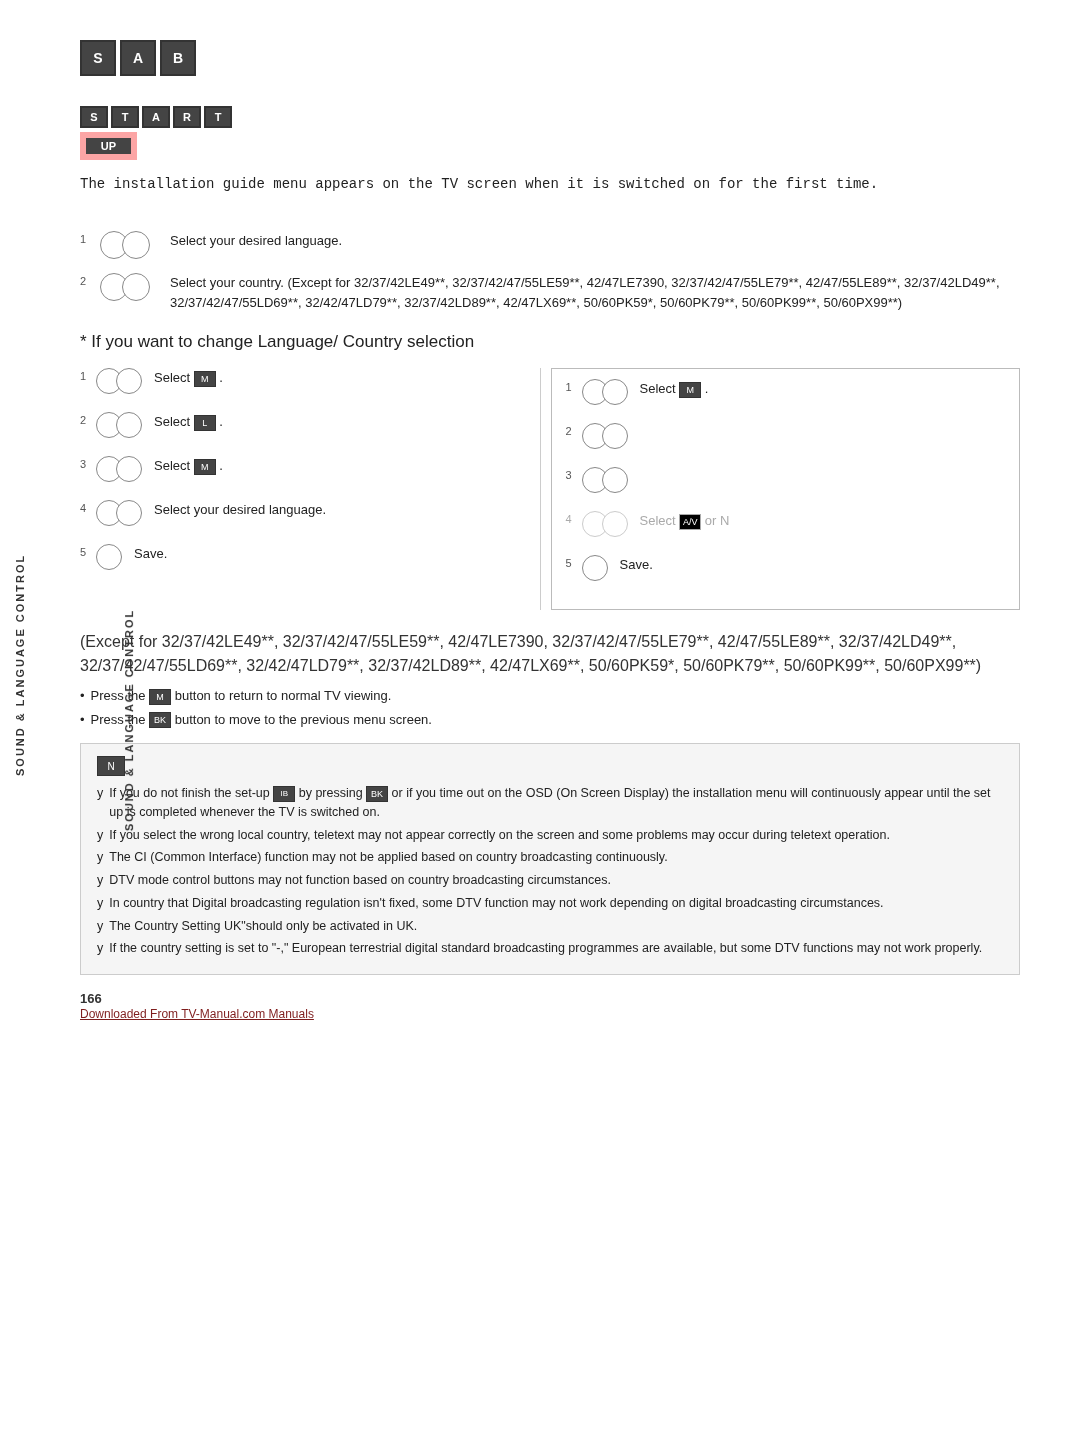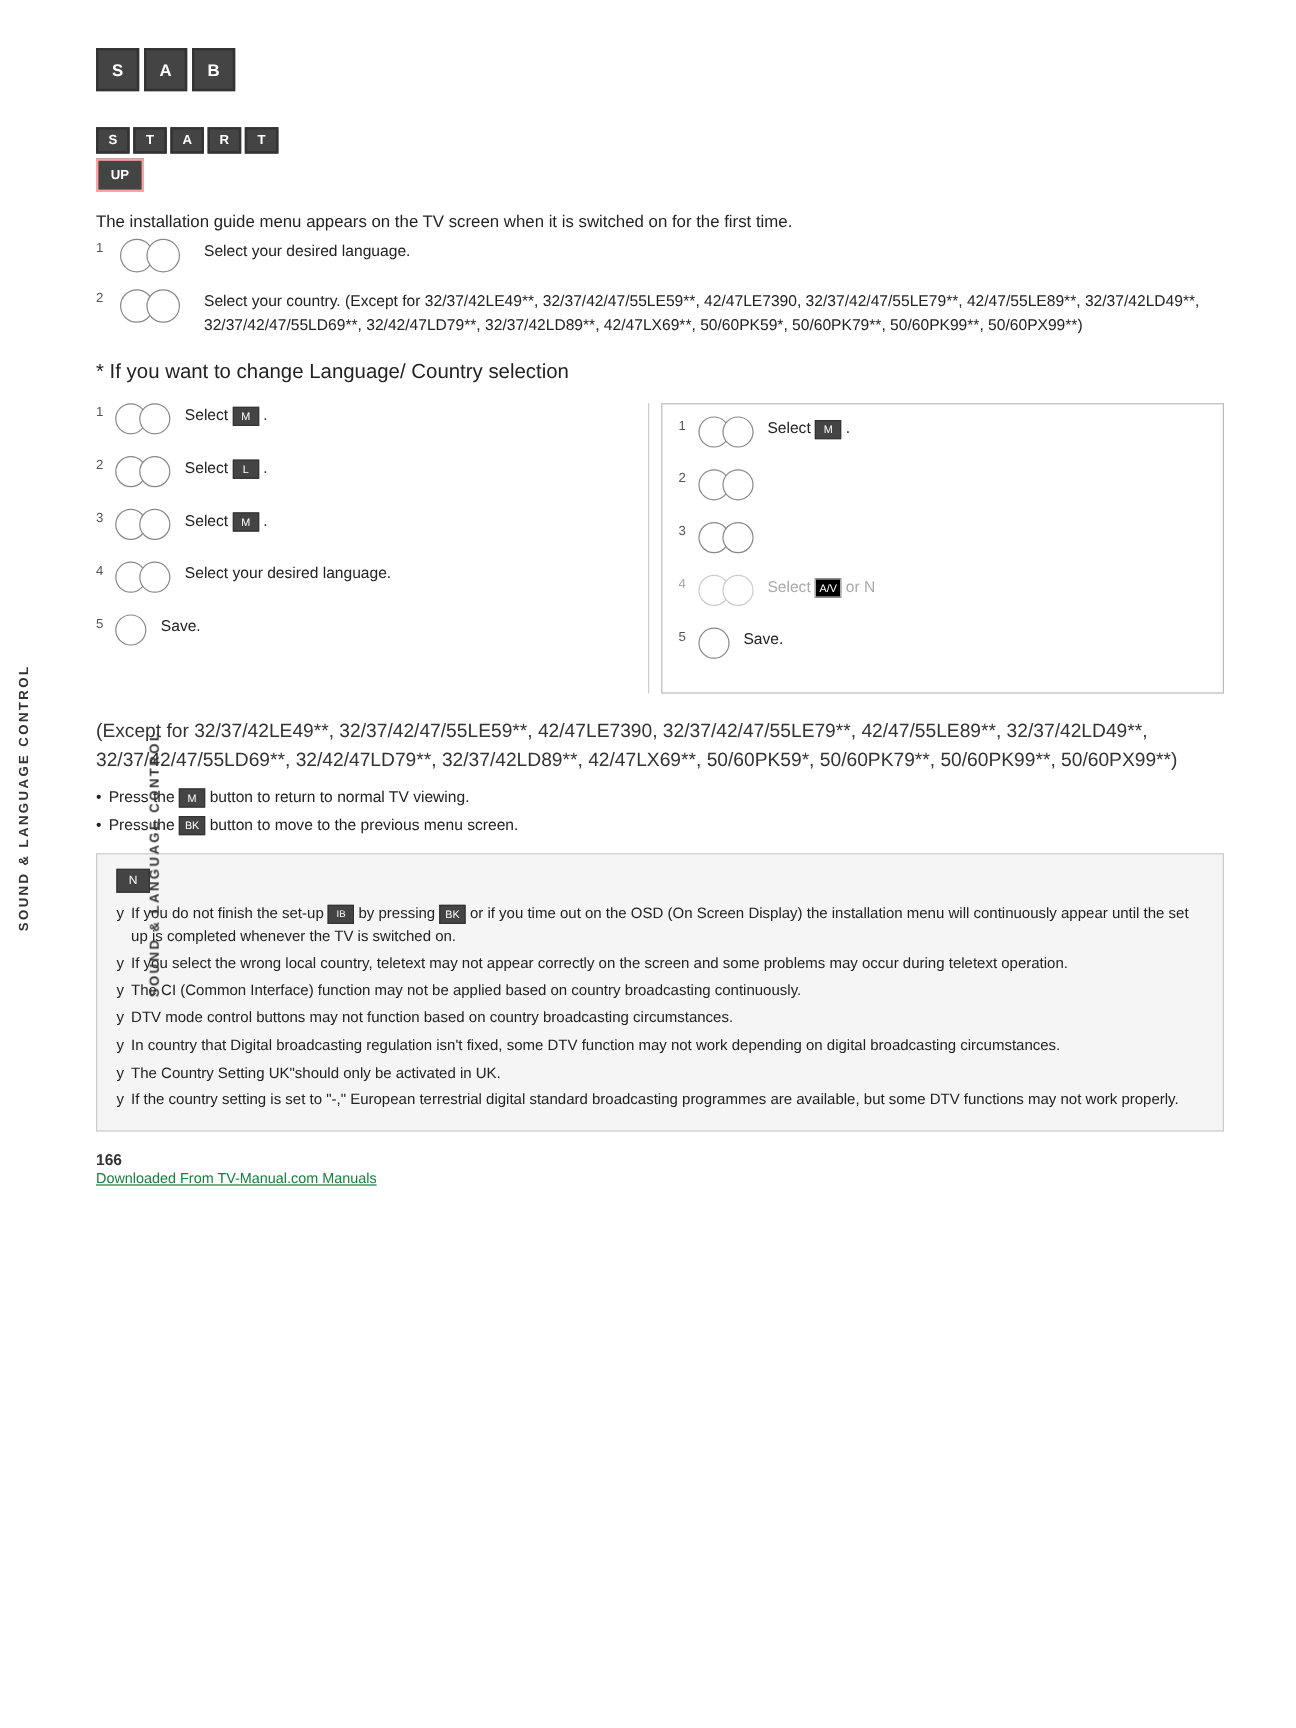--- a/index.html
+++ b/index.html
@@ -49,36 +49,37 @@
       border: 2px solid #333;
       background: #444;
       display: inline-flex;
       align-items: center;
       justify-content: center;
       font-weight: bold;
       font-size: 11px;
       color: #fff;
     }
     .subtitle-box {
-      width: 40px; height: 28px;
-      border: 2px solid #fca5a5;
+      width: 57px; height: 28px;
+      border: 6px solid #fca5a5;
       background: #444;
       display: inline-flex;
       align-items: center;
       justify-content: center;
       font-weight: bold;
       font-size: 11px;
       color: #fff;
       margin-bottom: 8px;
     }
 
     .intro-text {
       font-size: 14px;
-      margin-bottom: 4px;
+      margin-bottom: 36px;
       line-height: 1.5;
+      font-family: Liberation Mono, monospace;
     }
 
     
     .steps-intro {
       margin-bottom: 20px;
     }
     .step-row {
       display: flex;
       align-items: flex-start;
       margin-bottom: 14px;
@@ -193,21 +194,21 @@
 
     
     .page-footer {
     }
     .page-number {
       font-size: 13px;
       font-weight: bold;
       color: #333;
     }
     .footer-link {
-      color: #15803d;
+      color: #7f1d1d;
       text-decoration: underline;
       font-size: 12px;
     }
 
     .except-text {
       font-size: 16px;
       color: #333;
       line-height: 1.5;
       margin-bottom: 8px;
     }

